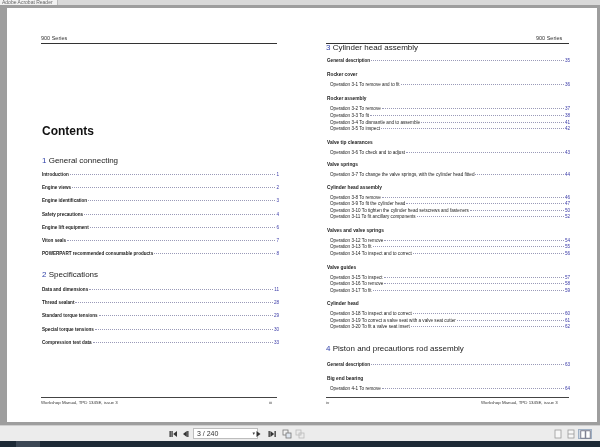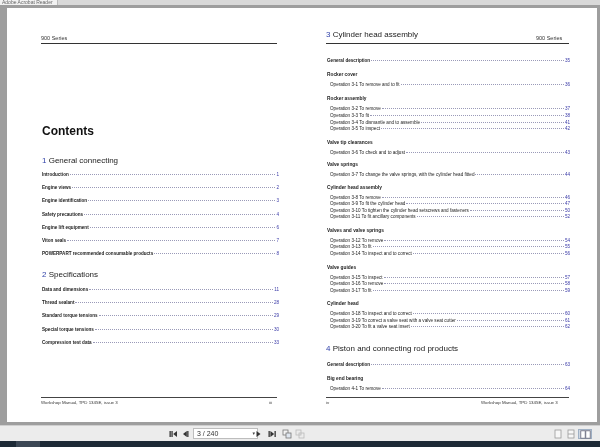--- a/index.html
+++ b/index.html
@@ -120,21 +120,21 @@
       </div>
 
     <div class="foot-line" style="left:34px; top:389px; width:236px;"></div>
     <div class="foot-text" style="left:34px; top:392px;">Workshop Manual, TPD 1345E, issue 3</div>
     <div class="foot-text" style="left:262px; top:392px;">iii</div>
   </div>
 
   <div class="page page-right">
     <div class="page-head-text" style="left:233px; top:27px;">900 Series</div>
     <div class="page-head-line" style="left:23px; top:35px; width:243px;"></div>
-    <div class="sec-title" style="left:23px; top:22px;">
+    <div class="sec-title" style="left:23px; top:35px;">
       <span class="sec-num">3</span> <span>Cylinder head assembly</span>
     </div>
 
     <div id="right-content">
         <div class="toc-row" style="left: 24px; top: 50px; width: 243px;">
           <span class="lbl">General description</span>
           <span class="dots"></span>
           <span class="pg">35</span>
         </div>
         <div class="grp-head" style="left: 24px; top: 64px;">Rocker cover</div>
@@ -238,21 +238,21 @@
         <div class="toc-row op" style="left: 27px; top: 310px; width: 240px;">
           <span class="lbl">Operation 3-19 To correct a valve seat with a valve seat cutter</span>
           <span class="dots"></span>
           <span class="pg">61</span>
         </div>
         <div class="toc-row op" style="left: 27px; top: 316px; width: 240px;">
           <span class="lbl">Operation 3-20 To fit a valve seat insert</span>
           <span class="dots"></span>
           <span class="pg">62</span>
         </div>
-        <div class="sec-title" style="left: 23px; top: 336px;"><span class="sec-num">4</span> <span>Piston and connecting rod products</span></div>
+        <div class="sec-title" style="left: 23px; top: 336px;"><span class="sec-num">4</span> <span>Piston and precautions rod assembly</span></div>
         <div class="toc-row" style="left: 24px; top: 354px; width: 243px;">
           <span class="lbl">General description</span>
           <span class="dots"></span>
           <span class="pg">63</span>
         </div>
         <div class="grp-head" style="left: 24px; top: 368px;">Big end bearing</div>
         <div class="toc-row op" style="left: 27px; top: 378px; width: 240px;">
           <span class="lbl">Operation 4-1 To remove</span>
           <span class="dots"></span>
           <span class="pg">64</span>

